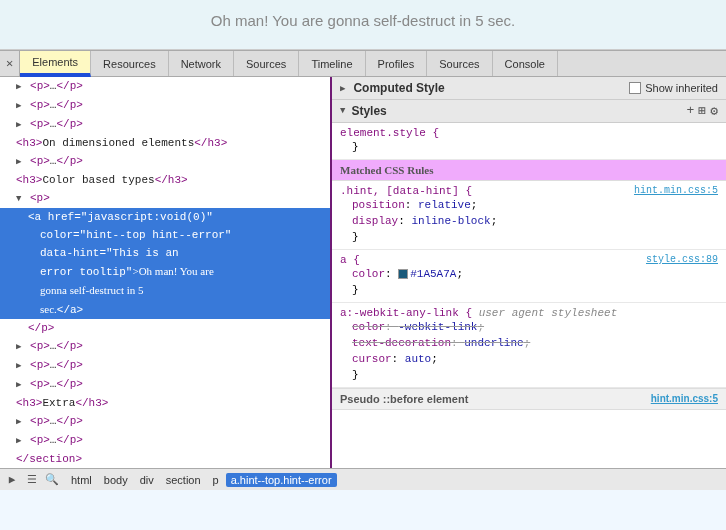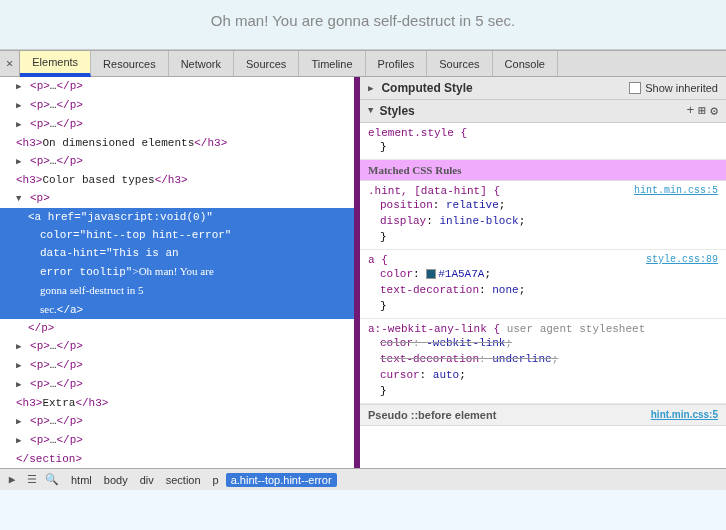--- a/index.html
+++ b/index.html
@@ -71,23 +71,23 @@
 
     
     .main-content {
       display: flex;
       flex: 1;
       overflow: hidden;
     }
 
     
     .html-panel {
-      width: 360px;
+      width: 332px;
       background: #fff;
-      border-right: 6px solid #701a75;
+      border-right: 2px solid #701a75;
       overflow-y: auto;
       overflow-x: hidden;
       font-size: 11px;
       color: #222;
     }
     .html-line {
       padding: 1px 4px 1px 8px;
       white-space: nowrap;
       line-height: 16px;
     }
@@ -200,20 +200,21 @@
       font-family: Liberation Serif, serif;
       font-size: 11px;
       font-weight: bold;
       color: #555;
       padding: 4px 8px;
       background: #f0abfc;
       border-bottom: 1px solid #ddd;
     }
     .ua-comment {
       color: #888;
+      font-style: italic;
       margin-top: 16px;
     }
     .pseudo-header {
       font-family: Arial, sans-serif;
       font-size: 11px;
       font-weight: bold;
       color: #555;
       padding: 4px 8px;
       background: #f0f0f0;
       border-bottom: 1px solid #ddd;
@@ -405,23 +406,20 @@
         <div class="css-prop">}</div>
       </div>
 
       <div class="css-block">
         <div>
           <span class="css-selector">a {</span>
           <span class="css-source">style.css:89</span>
         </div>
         <div class="css-prop">
           <span class="css-prop-name">color</span>: <span style="display:inline-block;width:10px;height:10px;background:#1A5A7A;border:1px solid #999;margin-right:2px;vertical-align:middle;"></span><span class="css-prop-value">#1A5A7A</span>;
-        </div>
-        <div class="css-prop">
-          <span class="css-prop-name">text-decoration</span>: <span class="css-prop-value">none</span>;
         </div>
         <div class="css-prop">}</div>
       </div>
 
       <div class="css-block">
         <div>
           <span class="css-selector">a:-webkit-any-link {</span>
           <span class="ua-comment"> user agent stylesheet</span>
         </div>
         <div class="css-prop">

